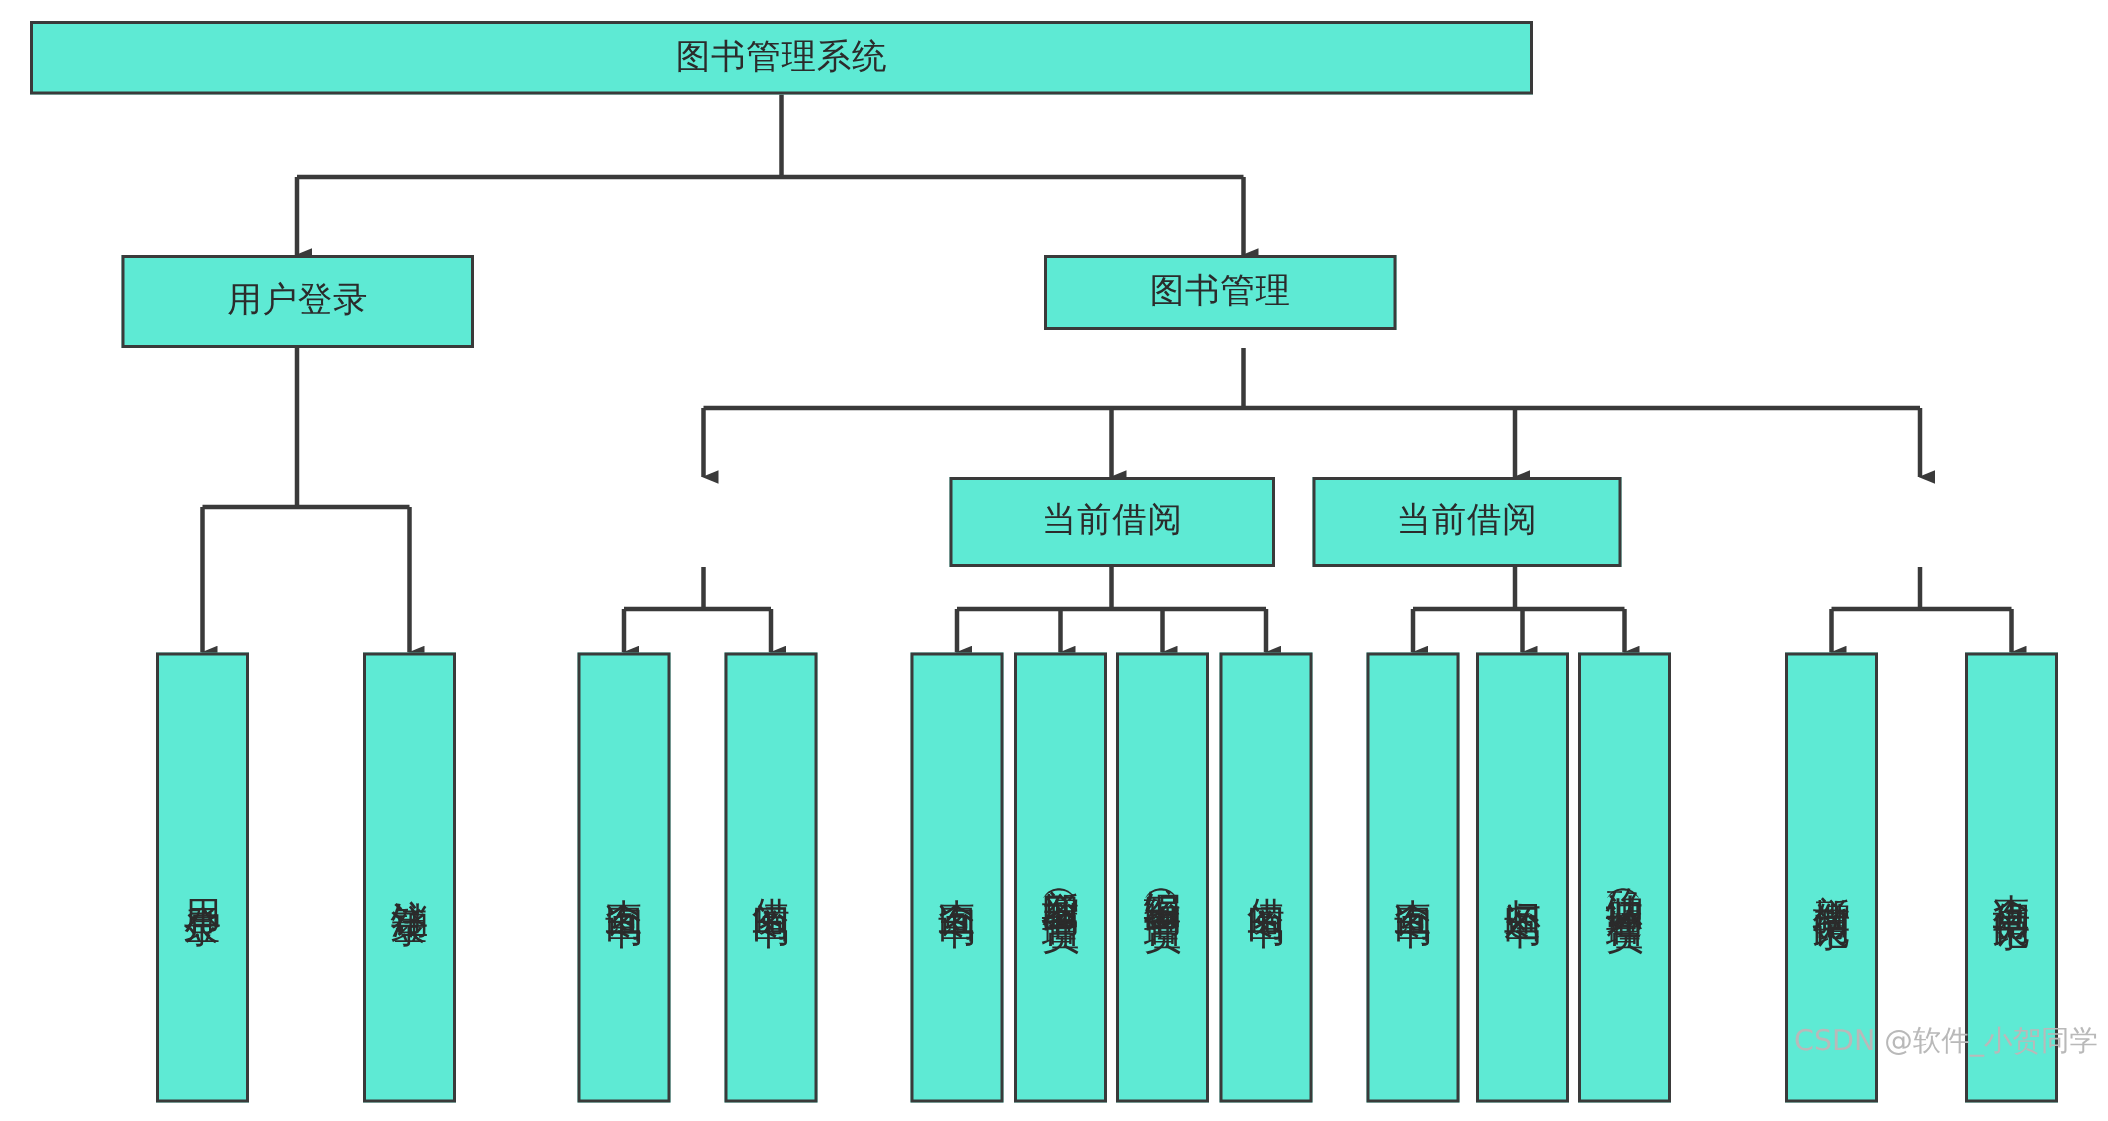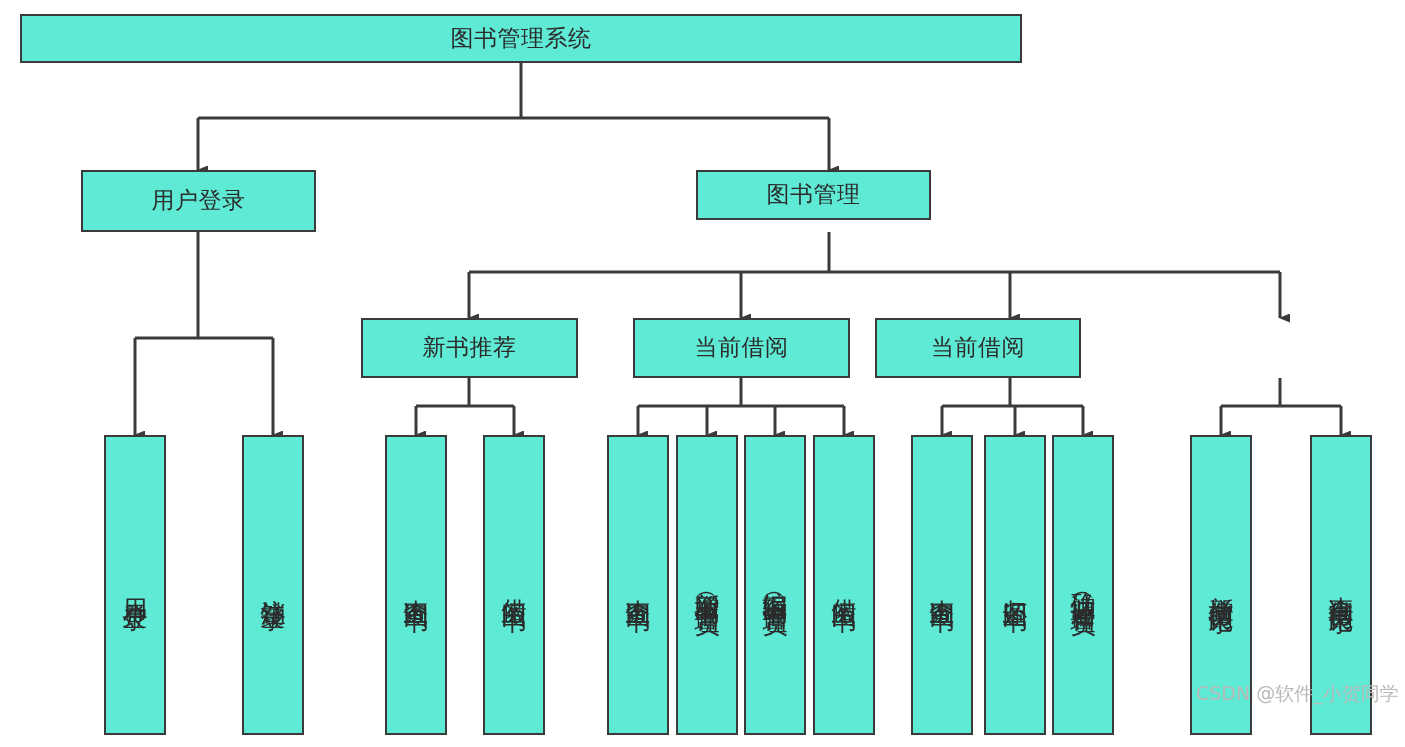--- a/index.html
+++ b/index.html
@@ -124,23 +124,20 @@
     <span class="label">图书管理系统</span>
   </div>
 
   <div class="node horizontal" style="left: 81px; top: 170px; width: 235px; height: 62px;">
     <span class="label">用户登录</span>
   </div>
   <div class="node horizontal" style="left: 696px; top: 170px; width: 235px; height: 50px;">
     <span class="label">图书管理</span>
   </div>
 
-  <div class="node horizontal" style="left: 361px; top: 318px; width: 217px; height: 60px;">
-    <span class="label">新书推荐</span>
-  </div>
   <div class="node horizontal" style="left: 633px; top: 318px; width: 217px; height: 60px;">
     <span class="label">当前借阅</span>
   </div>
   <div class="node horizontal" style="left: 875px; top: 318px; width: 206px; height: 60px;">
     <span class="label">当前借阅</span>
   </div>
 
   <div class="node vertical" style="left: 104px; top: 435px; width: 62px; height: 300px;">
     <span class="label">用户登录</span>
   </div>

